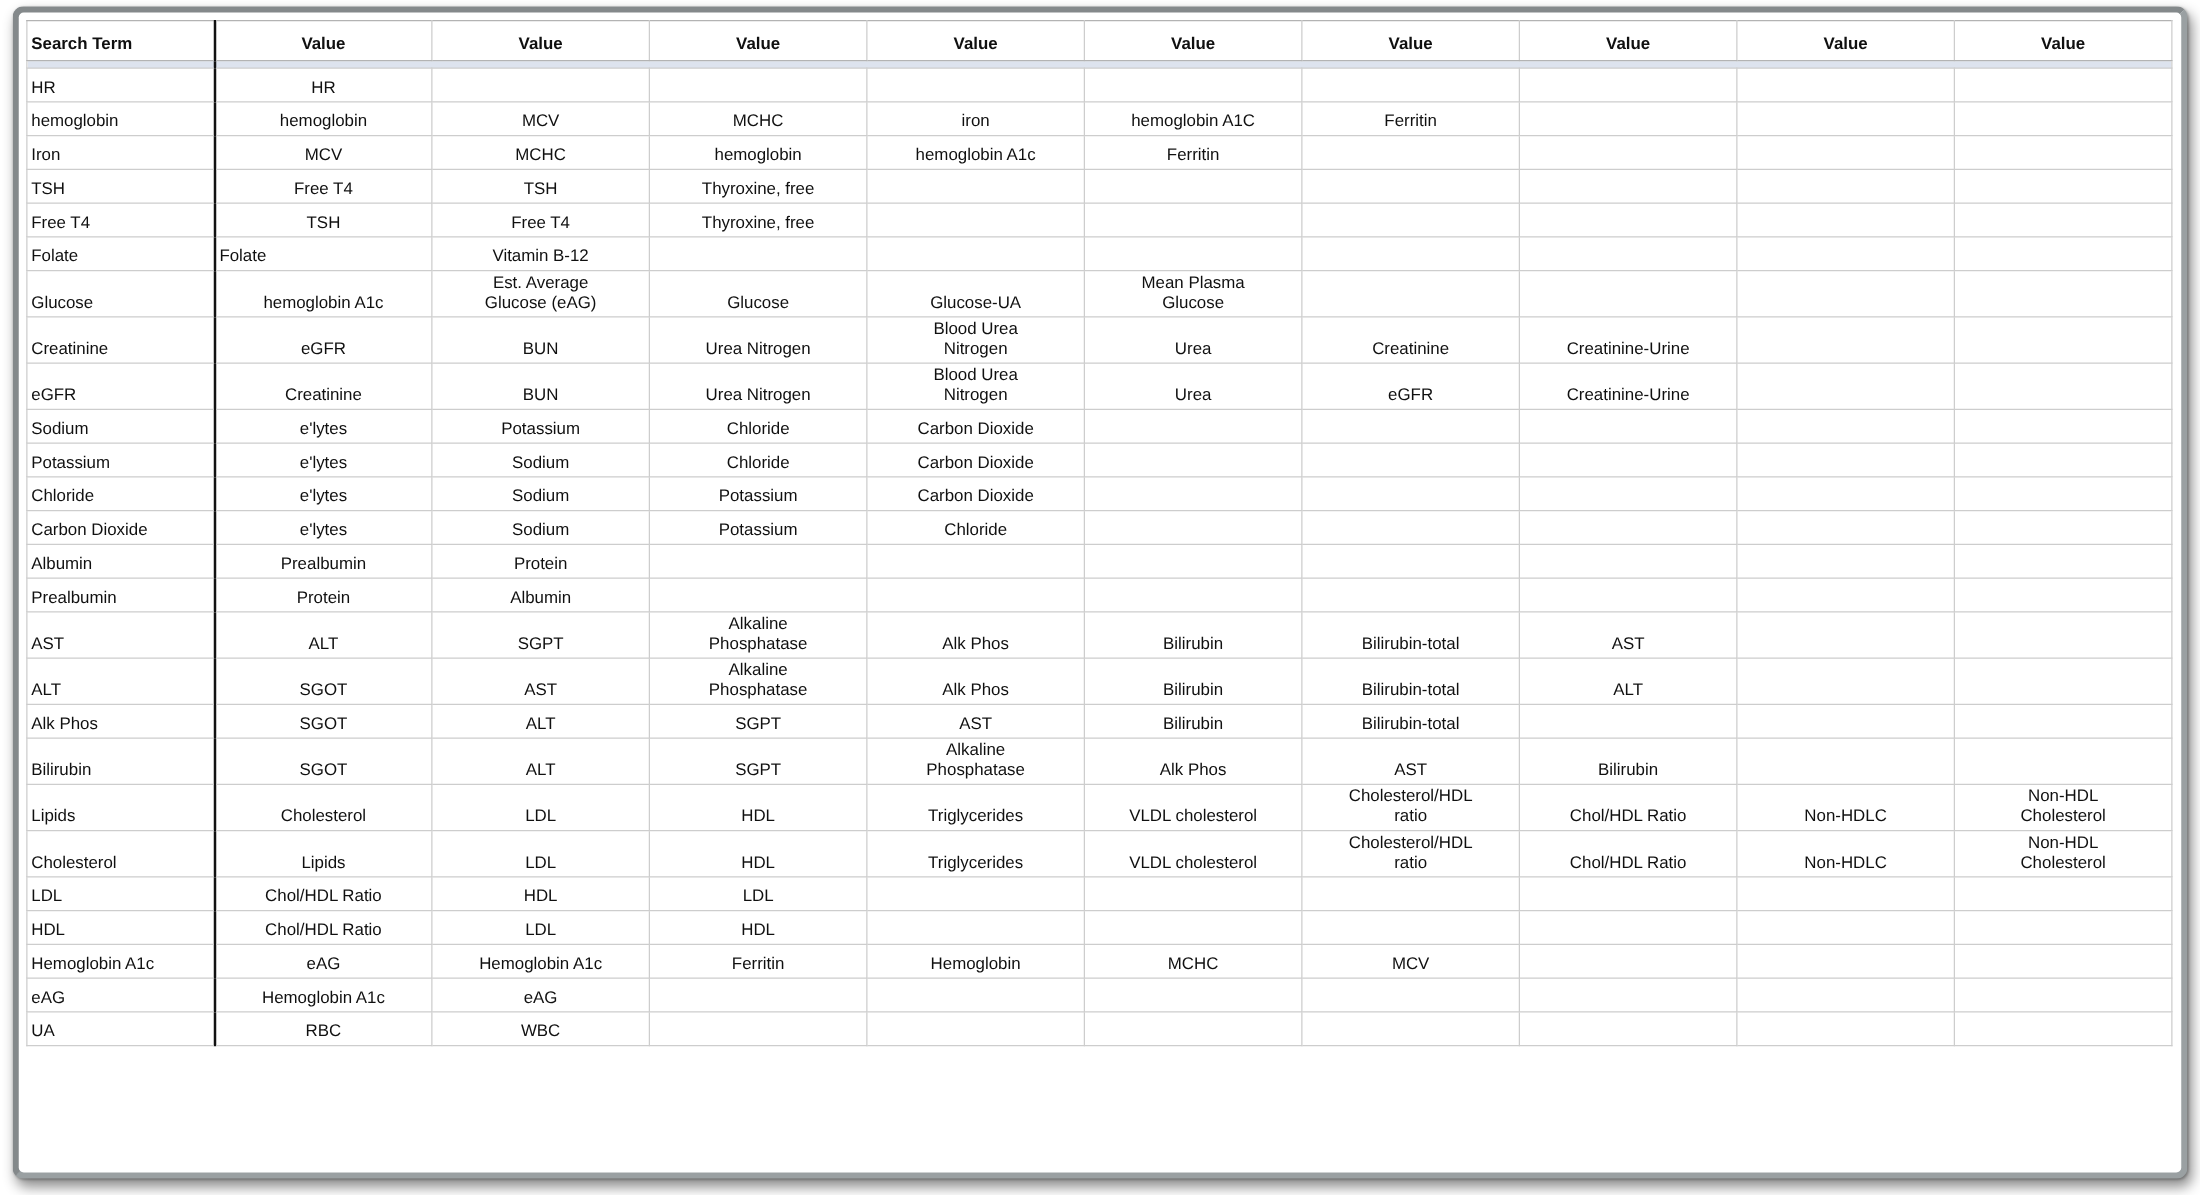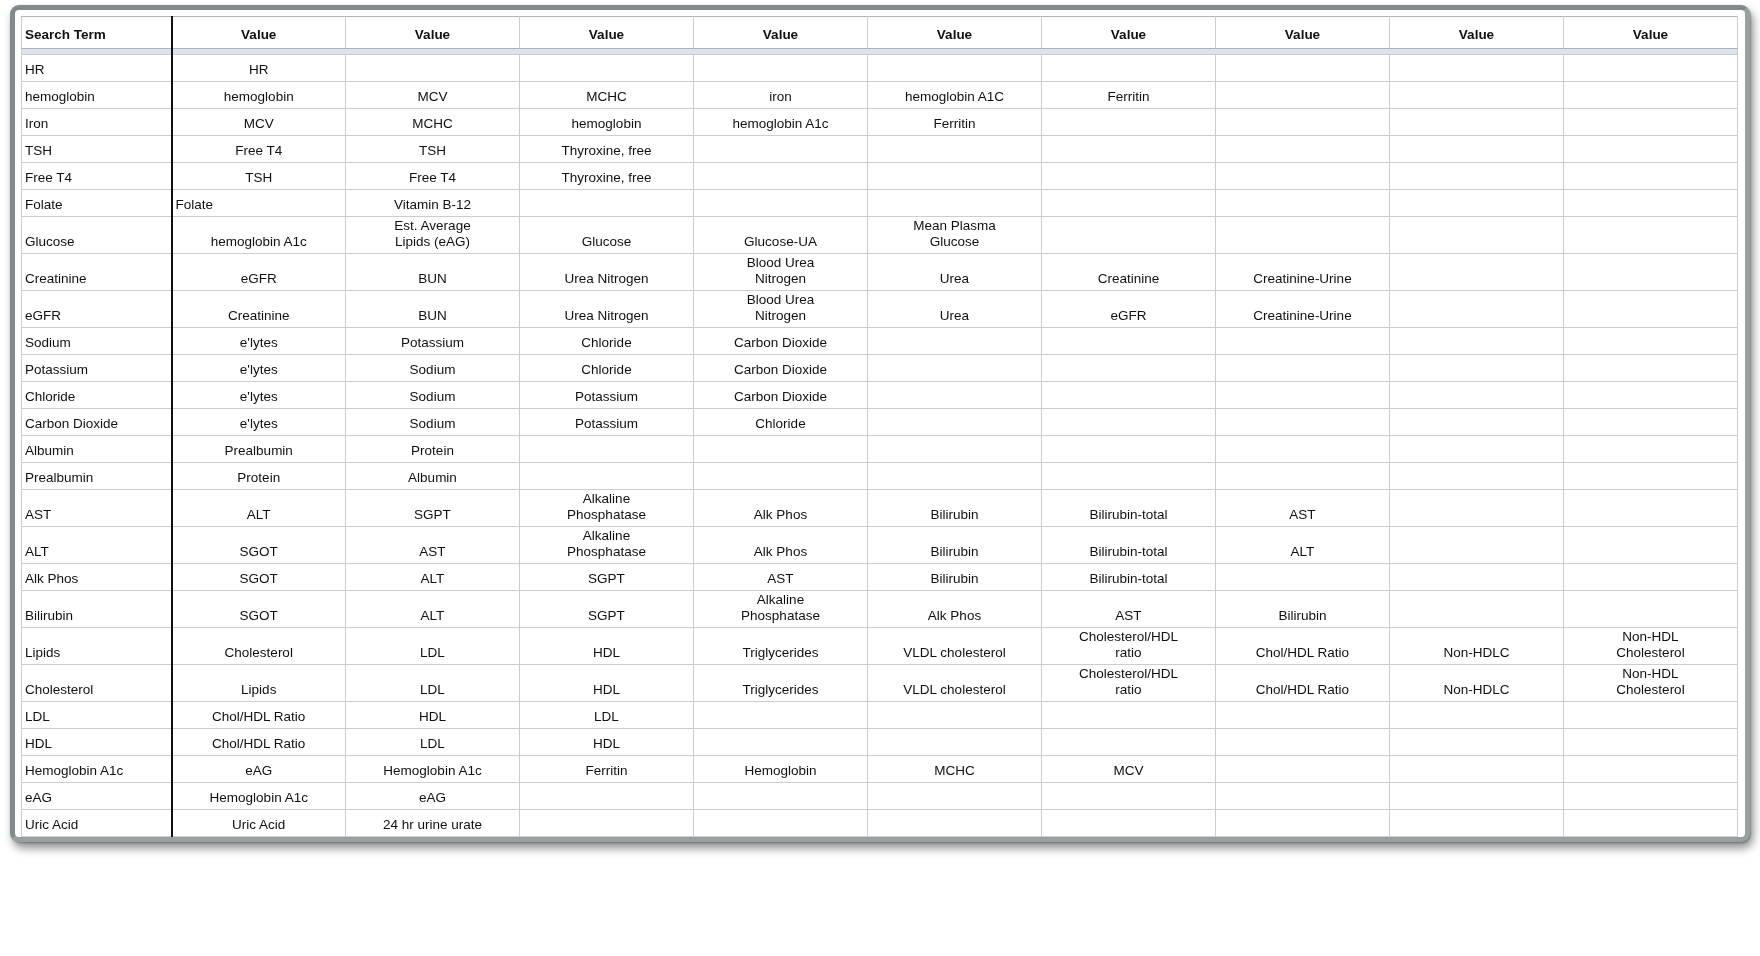--- a/index.html
+++ b/index.html
@@ -9,21 +9,21 @@
     width: 1760px;
     height: 956px;
     overflow: hidden;
     font-family: "Liberation Sans", sans-serif;
   }
   .window-frame {
     position: absolute;
     left: 10px;
     top: 5px;
     width: 1740px;
-    height: 837px;
+    height: 938px;
     box-sizing: border-box;
     background: #ffffff;
     border: 5px solid;
     border-color: var(--frame-dark, #84898b) var(--frame-light, #9aa0a2) var(--frame-light, #9aa0a2) var(--frame-dark, #84898b);
     border-radius: 9px;
     box-shadow: 3px 6px 10px rgba(0,0,0,0.45), 1px 1px 2px rgba(0,0,0,0.25);
     padding: 6px 5px 6px 6px;
     overflow: hidden;
   }
   table.sheet {
@@ -171,21 +171,21 @@
           <td class="col-value"></td>
           <td class="col-value"></td>
           <td class="col-value"></td>
           <td class="col-value"></td>
           <td class="col-value"></td>
         </tr>
         <tr class="data-row">
           <td class="col-term">Glucose</td>
           <td class="col-value">hemoglobin A1c</td>
           <td class="col-value">Est. Average
-Lipids (eAG)</td>
+Glucose (eAG)</td>
           <td class="col-value">Glucose</td>
           <td class="col-value">Glucose-UA</td>
           <td class="col-value">Mean Plasma
 Glucose</td>
           <td class="col-value"></td>
           <td class="col-value"></td>
           <td class="col-value"></td>
           <td class="col-value"></td>
         </tr>
         <tr class="data-row">
@@ -407,32 +407,20 @@
           <td class="col-value">eAG</td>
           <td class="col-value"></td>
           <td class="col-value"></td>
           <td class="col-value"></td>
           <td class="col-value"></td>
           <td class="col-value"></td>
           <td class="col-value"></td>
           <td class="col-value"></td>
         </tr>
         <tr class="data-row">
-          <td class="col-term">Uric Acid</td>
-          <td class="col-value">Uric Acid</td>
-          <td class="col-value">24 hr urine urate</td>
-          <td class="col-value"></td>
-          <td class="col-value"></td>
-          <td class="col-value"></td>
-          <td class="col-value"></td>
-          <td class="col-value"></td>
-          <td class="col-value"></td>
-          <td class="col-value"></td>
-        </tr>
-        <tr class="data-row">
           <td class="col-term">UA</td>
           <td class="col-value">RBC</td>
           <td class="col-value">WBC</td>
           <td class="col-value"></td>
           <td class="col-value"></td>
           <td class="col-value"></td>
           <td class="col-value"></td>
           <td class="col-value"></td>
           <td class="col-value"></td>
           <td class="col-value"></td>

